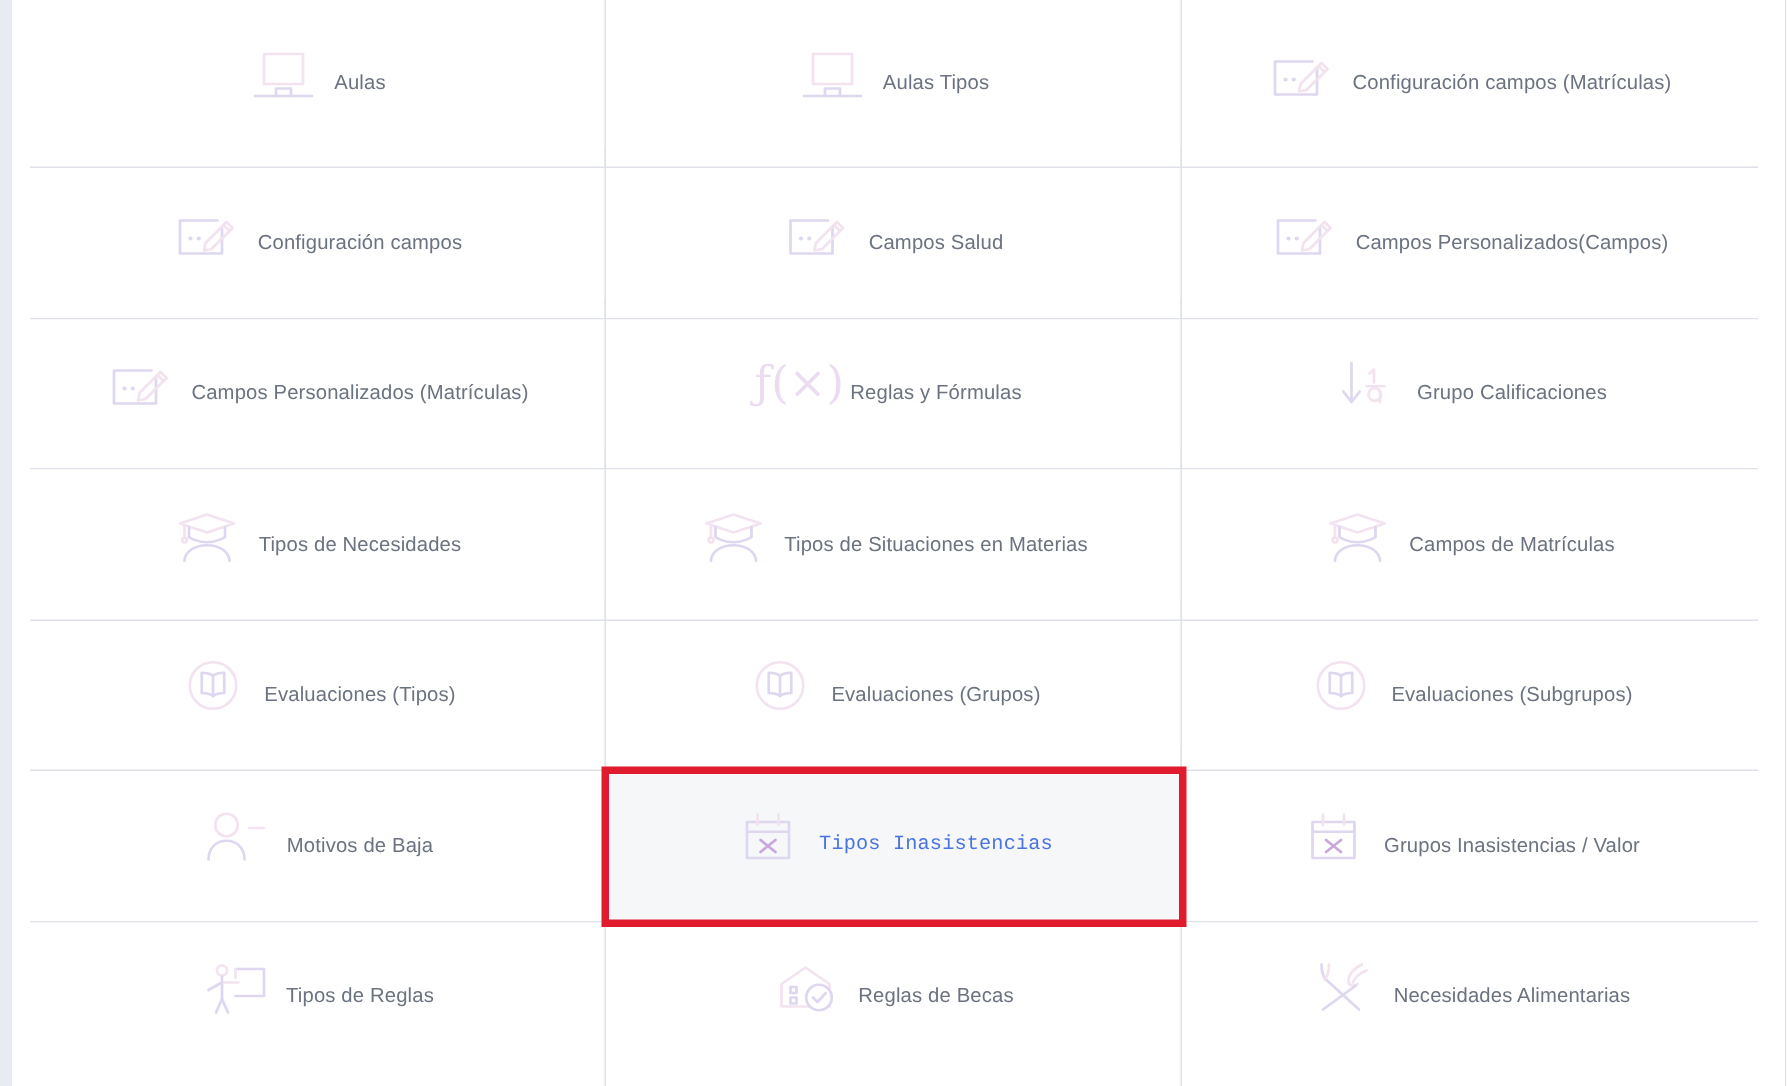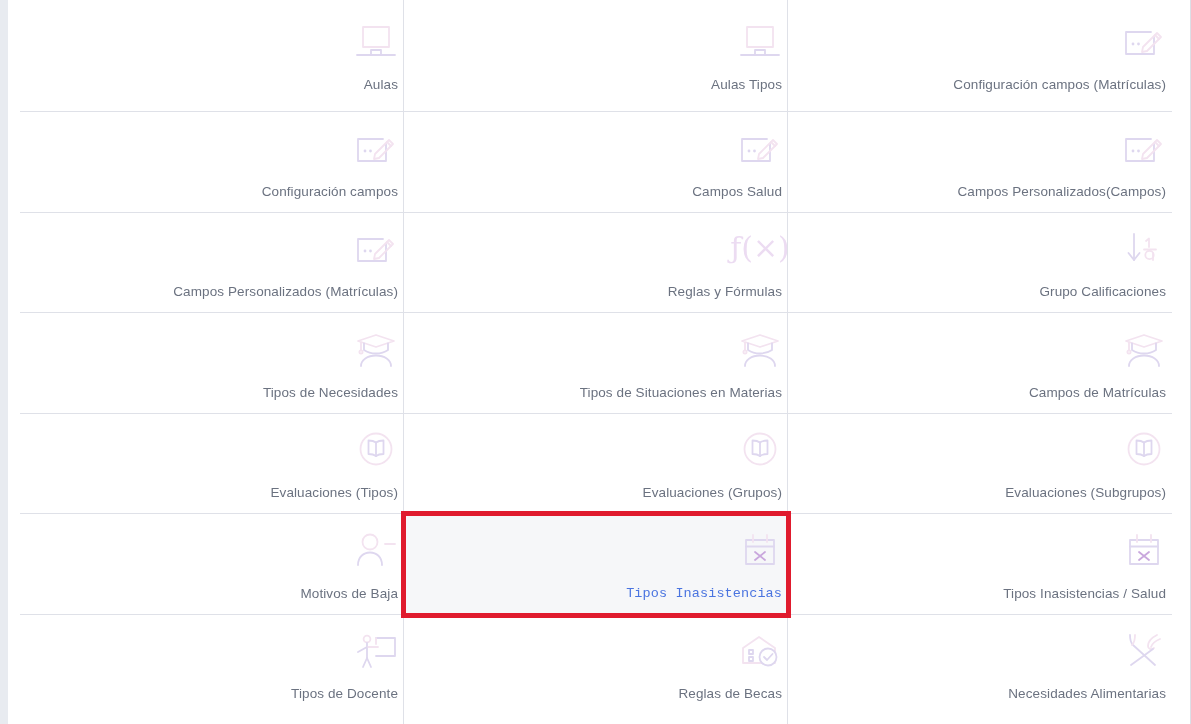--- a/index.html
+++ b/index.html
@@ -41,22 +41,22 @@
   .grid {
     display: grid;
     grid-template-columns: repeat(3, 1fr);
     width: 100%;
   }
 
   .cell {
     position: relative;
     height: 100.5px;
     display: flex;
-    flex-direction: column;
-    align-items: flex-end;
+    flex-direction: row;
+    align-items: center;
     justify-content: center;
     background: #ffffff;
     cursor: pointer;
     border-bottom: 1px solid #dfe1e8;
   }
   .cell.no-rule { border-bottom: 1px solid transparent; }
   
   .cell.colsep::before {
     content: "";
     position: absolute;
@@ -309,35 +309,35 @@
         <div class="cell colsep">
           <div class="icon-box">
             <svg width="40" height="40" viewBox="0 0 40 40" fill="none" stroke-width="1.8" stroke-linecap="round" stroke-linejoin="round">
               <path d="M6 10 H34 V34 H6 Z" stroke="#ded7ef"></path>
               <path d="M6 16.5 H34" stroke="#ded7ef"></path>
               <path d="M13 5 V12" stroke="#f3e3f0"></path>
               <path d="M27 5 V12" stroke="#f3e3f0"></path>
               <path d="M15 22 L25 30 M25 22 L15 30" stroke="#c9a7dd"></path>
             </svg>
           </div>
-          <div class="cell-label">Tipos Inasistencias / Salud</div>
+          <div class="cell-label">Grupos Inasistencias / Valor</div>
         </div>
         <div class="cell no-rule">
           <div class="icon-box">
             <svg width="44" height="40" viewBox="0 0 44 40" fill="none" stroke-width="1.8" stroke-linecap="round" stroke-linejoin="round">
               <circle cx="13" cy="9" r="3.4" stroke="#f3e3f0"></circle>
               <path d="M13 13 V28" stroke="#ded7ef"></path>
               <path d="M13 17 H24" stroke="#f3e3f0"></path>
               <path d="M13 17 L4 22" stroke="#ded7ef"></path>
               <path d="M13 28 L9 37 M13 28 L17 37" stroke="#ded7ef"></path>
               <path d="M22 8 H41 V26 H22" stroke="#ded7ef"></path>
               <path d="M22 8 V14" stroke="#f3e3f0"></path>
             </svg>
           </div>
-          <div class="cell-label">Tipos de Docente</div>
+          <div class="cell-label">Tipos de Reglas</div>
         </div>
         <div class="cell colsep no-rule">
           <div class="icon-box">
             <svg width="44" height="40" viewBox="0 0 44 40" fill="none" stroke-width="1.8" stroke-linecap="round" stroke-linejoin="round">
               <path d="M5 18 L21 7 L37 18 V33 H5 Z" stroke="#f3e3f0"></path>
               <path d="M11 20 H15 V24 H11 Z" stroke="#ded7ef"></path>
               <path d="M11 27 H15 V31 H11 Z" stroke="#ded7ef"></path>
               <path d="M21 20 H25" stroke="#ded7ef" opacity="0"></path>
               <circle cx="30" cy="27" r="8.5" stroke="#ded7ef" fill="#ffffff"></circle>
               <path d="M26 27 L29 30 L34.5 24" stroke="#ded7ef"></path>

